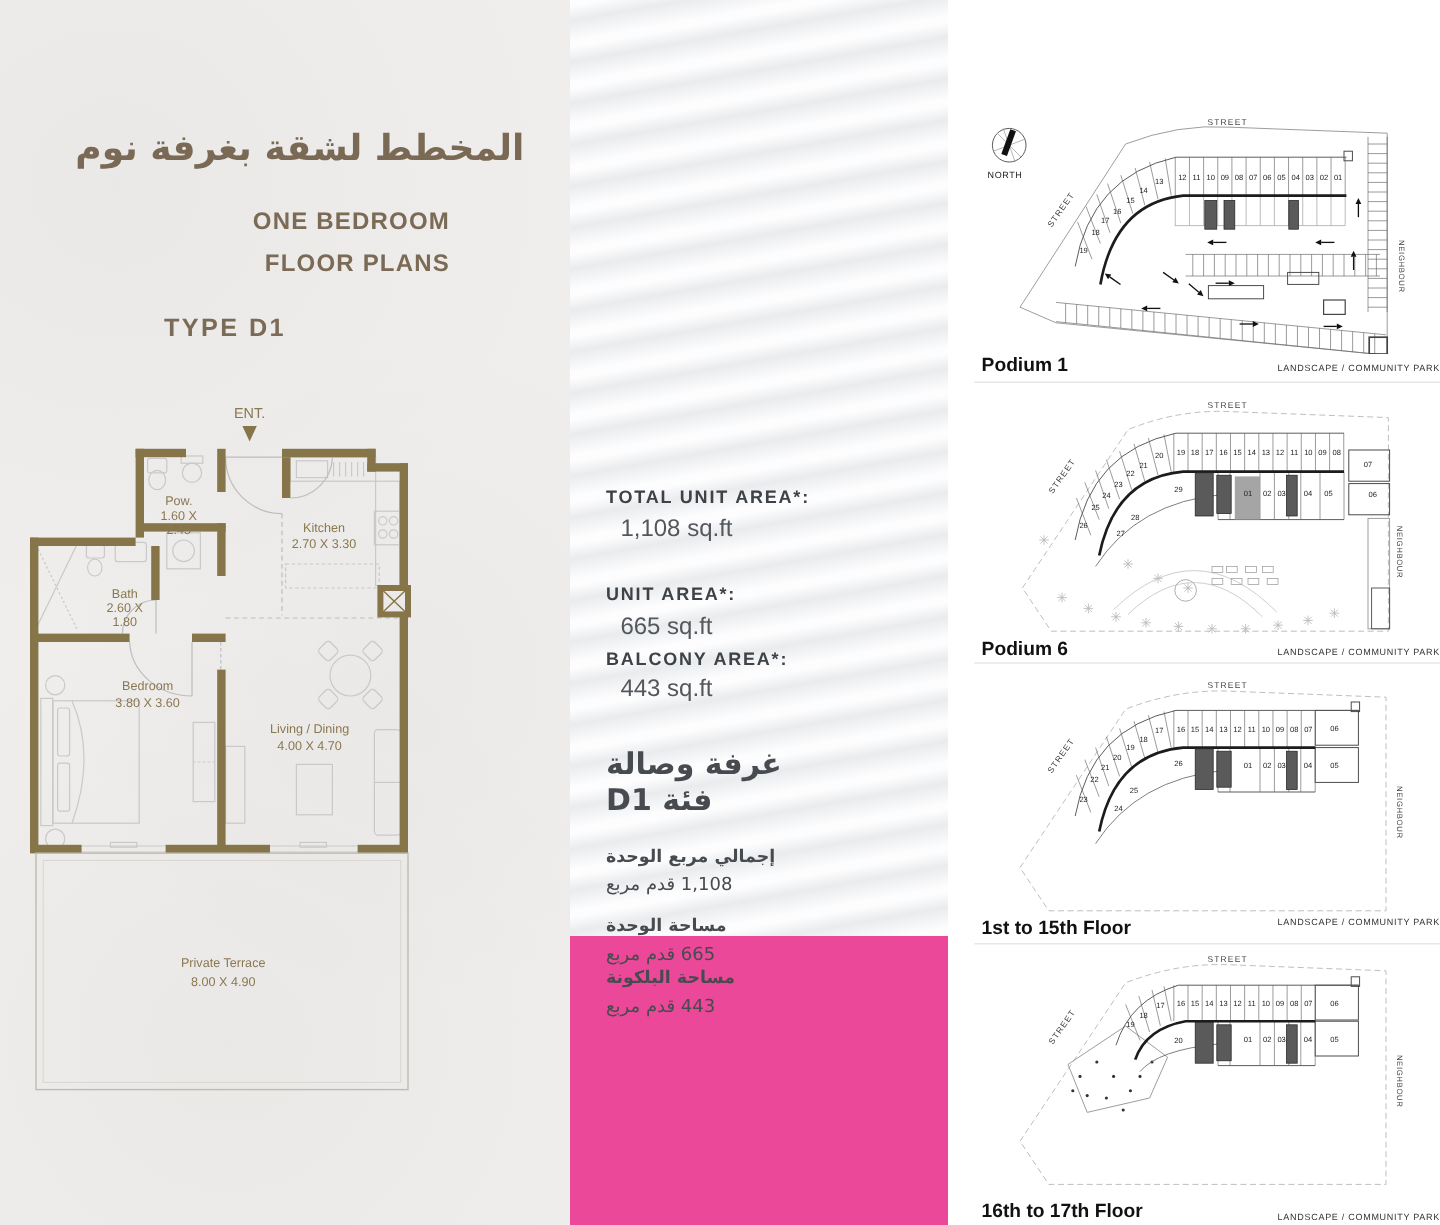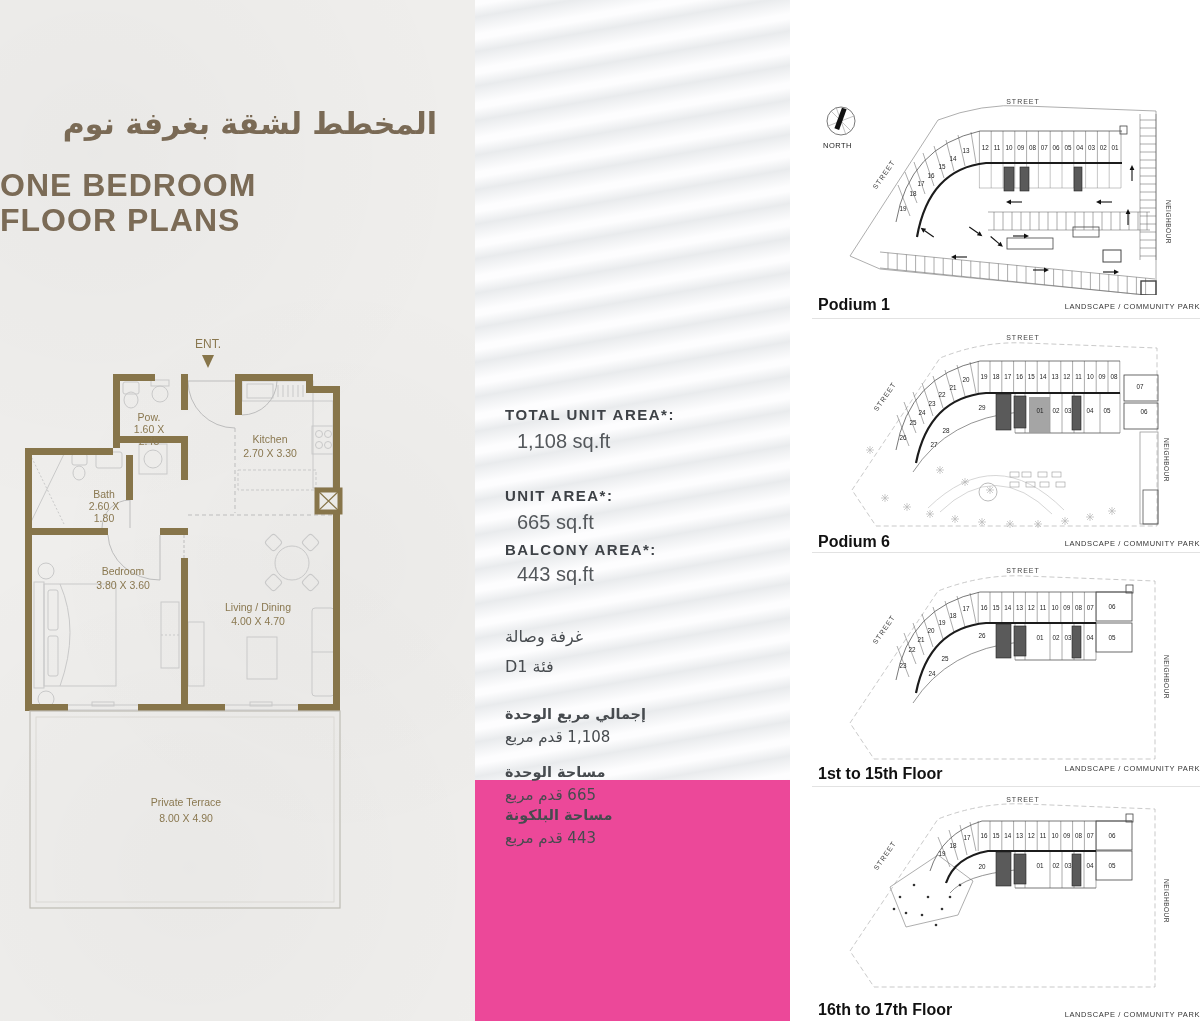--- a/index.html
+++ b/index.html
@@ -9,30 +9,30 @@
     background-color:#efeeec;
     background-image:radial-gradient(circle at 20% 15%, rgba(0,0,0,0.025), transparent 40%),
                      radial-gradient(circle at 70% 55%, rgba(0,0,0,0.02), transparent 45%),
                      radial-gradient(circle at 40% 85%, rgba(0,0,0,0.025), transparent 40%);}
   .mid-panel{position:absolute;left:475px;top:0;width:315px;height:780px;
     background:repeating-linear-gradient(170deg,#fdfdfe 0px,#fdfdfe 5px,#e9ebed 17px,#fdfdfe 34px);}
   .right-panel{position:absolute;left:790px;top:0;width:410px;height:1021px;background:#ffffff;}
   .title-ar{position:absolute;left:0;top:106px;width:437px;text-align:right;direction:rtl;
     font-family:"DejaVu Sans","Liberation Sans",sans-serif;
     font-size:30px;font-weight:bold;color:#7a6a55;}
-  .title-en{position:absolute;left:0;top:168px;width:375px;text-align:left;
-    font-size:32px;font-weight:bold;letter-spacing:1px;line-height:35px;color:#7b6b56;}
+  .title-en{position:absolute;left:0;top:168px;width:375px;text-align:right;
+    font-size:20px;font-weight:bold;letter-spacing:1px;line-height:35px;color:#7b6b56;}
   .type-label{position:absolute;left:0;top:262px;width:375px;text-align:center;
     font-size:21px;font-weight:bold;letter-spacing:2px;color:#7b6b56;}
   .unitplan{position:absolute;left:20px;top:330px;}
   .mid-panel .en-h{position:absolute;left:30px;font-size:15px;font-weight:bold;letter-spacing:1.5px;color:#3e4247;white-space:nowrap;}
   .mid-panel .en-v{position:absolute;left:30px;font-size:20px;color:#54585c;white-space:nowrap;margin-left:12px;}
   .mid-panel .ar{position:absolute;left:30px;width:230px;direction:rtl;text-align:left;
     font-family:"DejaVu Sans","Liberation Sans",sans-serif;color:#474b4f;white-space:nowrap;}
-  .ar-title{top:622px;font-size:16px;font-weight:normal;line-height:30px;}
+  .ar-title{top:622px;font-size:25px;font-weight:bold;line-height:30px;}
   .ar-h{font-size:14.5px;font-weight:bold;}
   .ar-v{font-size:15px;color:#55595d;}
   .plan-block{position:absolute;left:810px;width:390px;}
   .plan-footer-name{position:absolute;left:8px;font-size:16px;font-weight:bold;color:#111;white-space:nowrap;}
   .plan-footer-land{position:absolute;left:0;width:390px;text-align:right;font-size:7.5px;letter-spacing:0.6px;color:#333;}
   .sep{position:absolute;left:812px;width:388px;height:1px;background:#e2e2e2;}
   .compass{position:absolute;left:818px;top:98px;}
   .compass .north-label{font-size:7.5px;letter-spacing:0.5px;fill:#222;}
   svg text{font-family:"Liberation Sans",sans-serif;}
 </style>
@@ -40,20 +40,21 @@
 <body>
 
 <div class="page">
 
   <div class="left-panel">
     <div class="title-ar">المخطط لشقة بغرفة نوم</div>
     <div class="title-en">
       <div>ONE BEDROOM</div>
       <div>FLOOR PLANS</div>
     </div>
+    <div class="type-label">TYPE D1</div>
 
     <svg class="unitplan" width="340" height="615" viewBox="0 0 340 615">
       <g stroke="#c9c9c9" stroke-width="1" fill="none">
 
         <rect x="103" y="52" width="16" height="12" rx="2"></rect>
           <ellipse cx="111" cy="70" rx="7" ry="8"></ellipse>
         <rect x="131" y="50" width="18" height="6"></rect>
           <circle cx="140" cy="64" r="8"></circle>
 
         <rect x="119" y="114" width="28" height="30"></rect>

